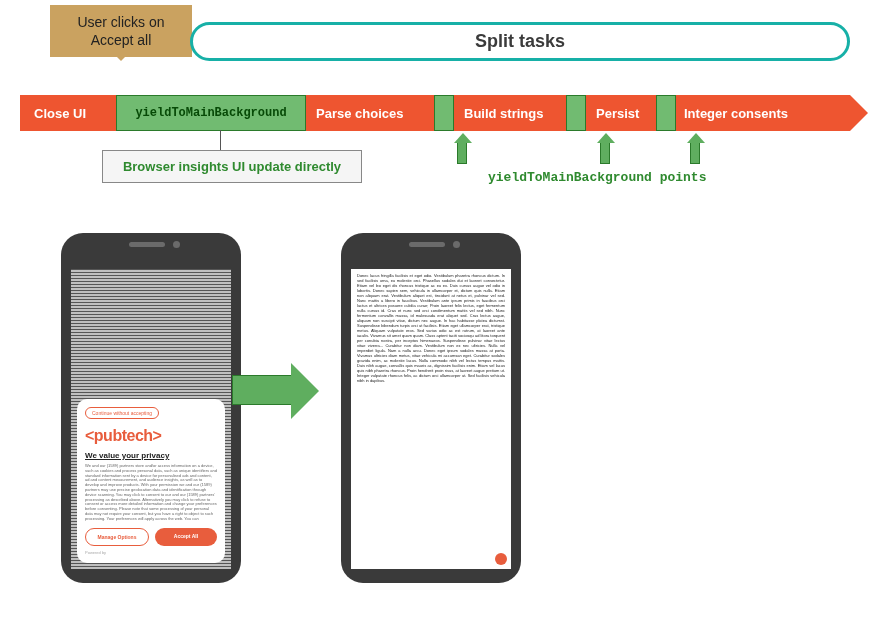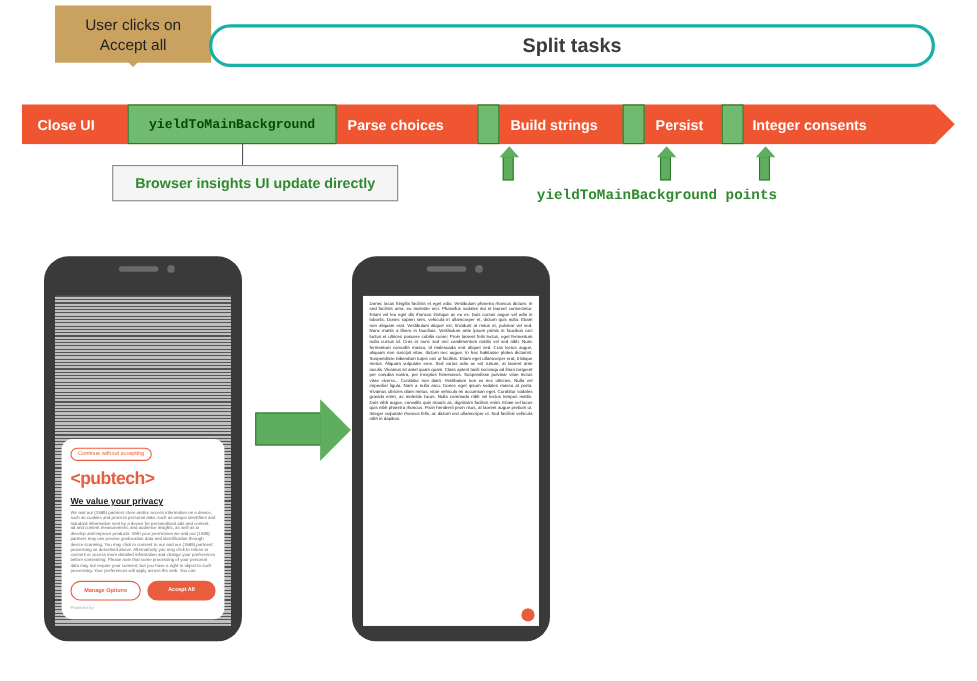--- a/index.html
+++ b/index.html
@@ -158,20 +158,21 @@
   .ua3 { left: 670px; top: 122px; height: 22px; }
 
   
   .phone {
     position: absolute;
     width: 180px;
     height: 350px;
     background: #3a3a3a;
     border-radius: 22px;
     padding: 36px 10px 14px 10px;
+    margin-left: 21px;
   }
   .phone .speaker {
     position: absolute;
     top: 9px;
     left: 50%;
     margin-left: -22px;
     width: 36px;
     height: 5px;
     background: #6a6a6a;
     border-radius: 3px;

